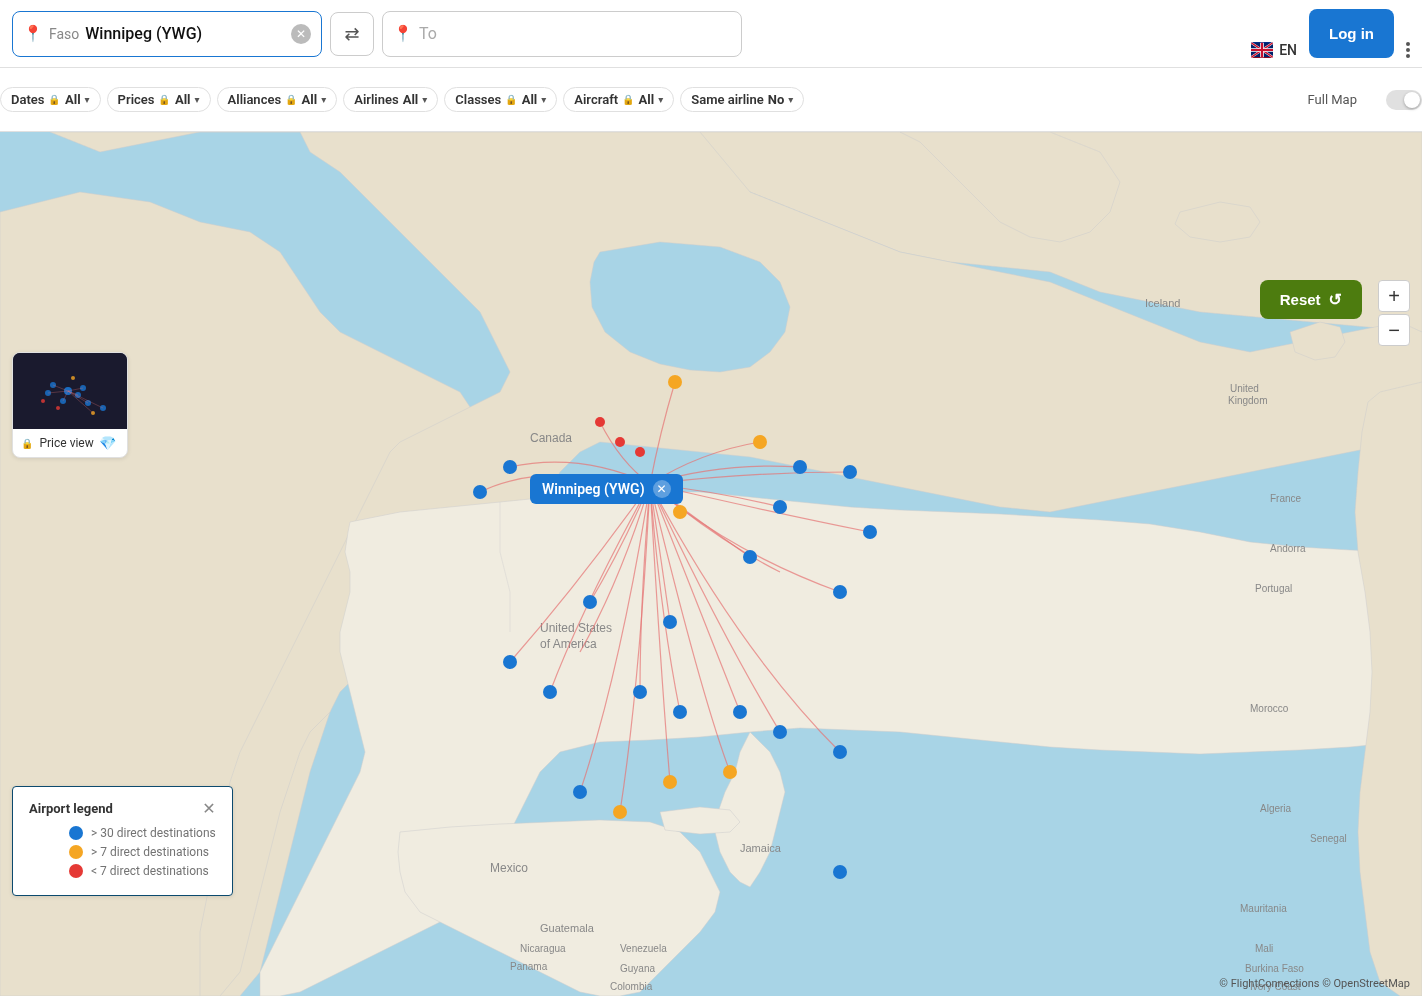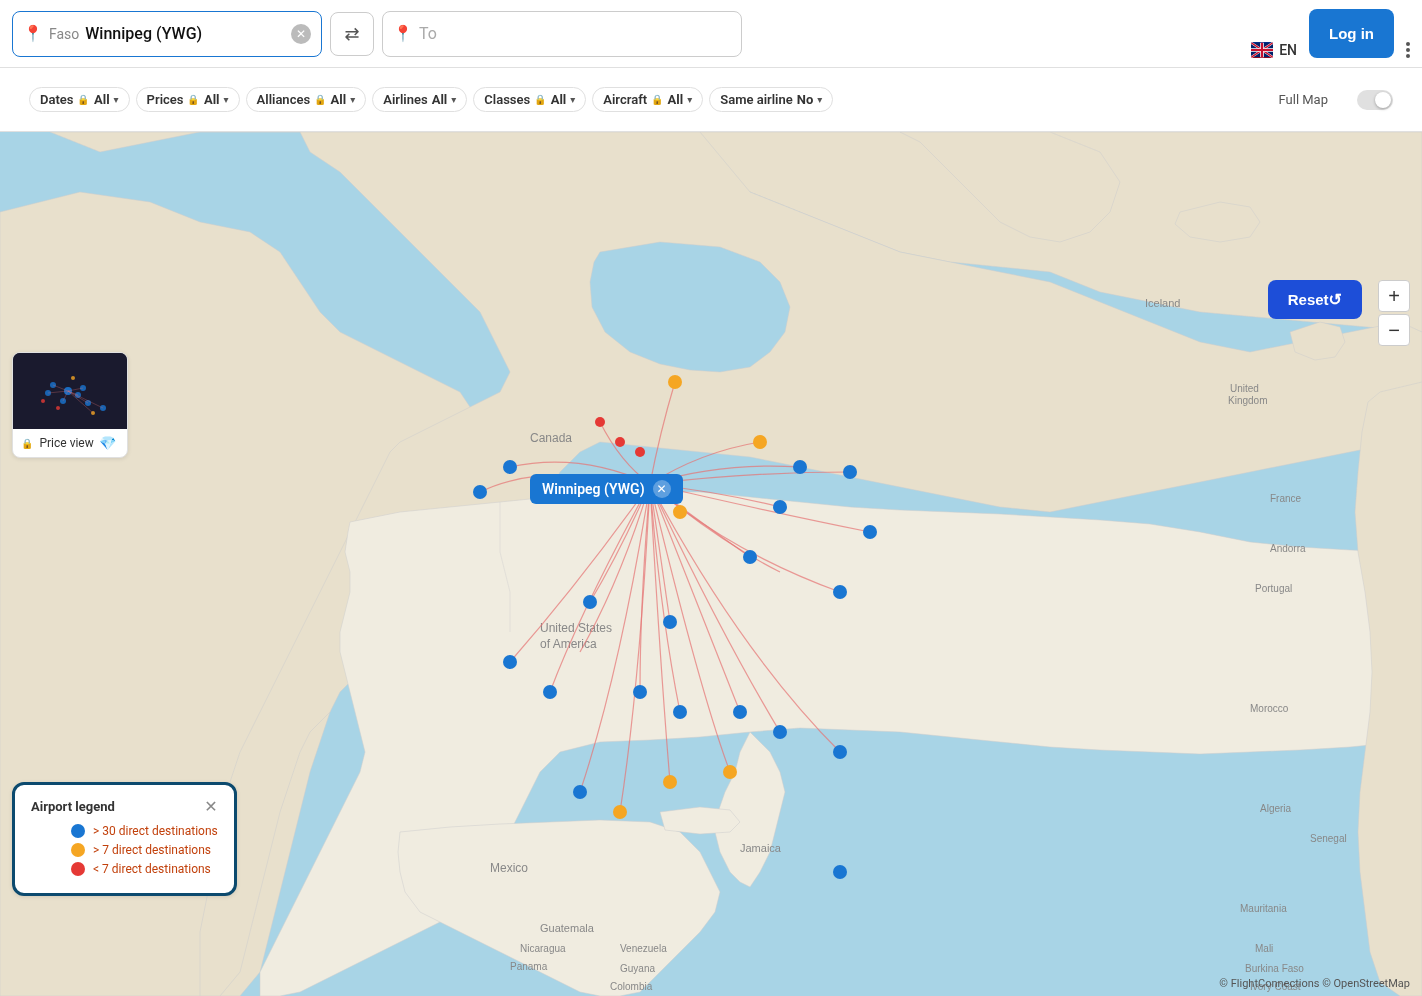--- a/index.html
+++ b/index.html
@@ -43,21 +43,21 @@
     .more-btn {
       background: none; border: none; font-size: 22px; color: #555; cursor: pointer;
       display: flex; align-items: center; gap: 2px; flex-direction: column;
     }
     .more-dot { width: 4px; height: 4px; border-radius: 50%; background: #555; }
 
     
     #filterbar {
       position: absolute; top: 68px; left: 0; right: 0; height: 64px;
       background: #fff; border-bottom: 1px solid #e0e0e0;
-      display: flex; align-items: center; padding: 0 29px; gap: 6px; z-index: 100;
+      display: flex; align-items: center; padding: 0 0; gap: 6px; z-index: 100;
     }
     .filter-item {
       display: flex; align-items: center; gap: 4px; padding: 4px 10px;
       border: 1px solid #e0e0e0; border-radius: 20px; cursor: pointer;
       font-size: 13px; color: #333; background: #fff;
     }
     .filter-label { font-weight: 600; font-size: 13px; }
     .filter-value { font-size: 13px; color: #333; font-weight: bold; }
     .lock-icon { font-size: 10px; color: #888; }
     .chevron { font-size: 10px; color: #555; }
@@ -117,46 +117,46 @@
     }
     .tooltip-close {
       background: rgba(255,255,255,0.3); border: none; border-radius: 50%;
       width: 18px; height: 18px; color: #fff; font-size: 12px; cursor: pointer;
       display: flex; align-items: center; justify-content: center;
     }
 
     
     #reset-btn {
       position: absolute; top: 148px; right: 60px; z-index: 200;
-      background: #1d4ed8; color: #fff; border: none; border-radius: 8px;
+      background: #4d7c0f; color: #fff; border: none; border-radius: 8px;
       padding: 10px 20px; font-size: 15px; font-weight: 600; cursor: pointer;
-      display: flex; align-items: center; gap: 0;
+      display: flex; align-items: center; gap: 8px;
     }
     .reset-icon { font-size: 16px; }
 
     
     #zoom-controls {
       position: absolute; top: 148px; right: 12px; z-index: 200;
       display: flex; flex-direction: column; gap: 2px;
     }
     .zoom-btn {
       width: 32px; height: 32px; background: #fff; border: 1px solid #ccc;
       border-radius: 4px; font-size: 20px; cursor: pointer; display: flex;
       align-items: center; justify-content: center; color: #333;
     }
 
     
     #legend {
       position: absolute; bottom: 100px; left: 12px; z-index: 200;
-      background: #fff; border: 3px solid #0c4a6e; border-radius: 12px;
+      background: #fff; border: 1px solid #0c4a6e; border-radius: 4px;
       padding: 12px 16px; box-shadow: 0 1px 4px rgba(0,0,0,0.1); min-width: 200px;
     }
     .legend-title { font-size: 13px; font-weight: 700; color: #333; margin-bottom: 8px; display: flex; justify-content: space-between; align-items: center; }
     .legend-close { background: none; border: none; cursor: pointer; font-size: 16px; color: #888; }
-    .legend-item { display: flex; align-items: center; gap: 8px; font-size: 12px; color: #c2410c; margin-bottom: 5px; padding-left: 40px; }
+    .legend-item { display: flex; align-items: center; gap: 8px; font-size: 12px; color: #737373; margin-bottom: 5px; padding-left: 40px; }
     .dot { width: 14px; height: 14px; border-radius: 50%; }
     .dot-blue { background: #1976d2; }
     .dot-yellow { background: #f5a623; }
     .dot-red { background: #e53935; }
 
     
     #attribution {
       position: absolute; bottom: 6px; right: 12px; font-size: 11px; color: #555; z-index: 200;
     }
 

